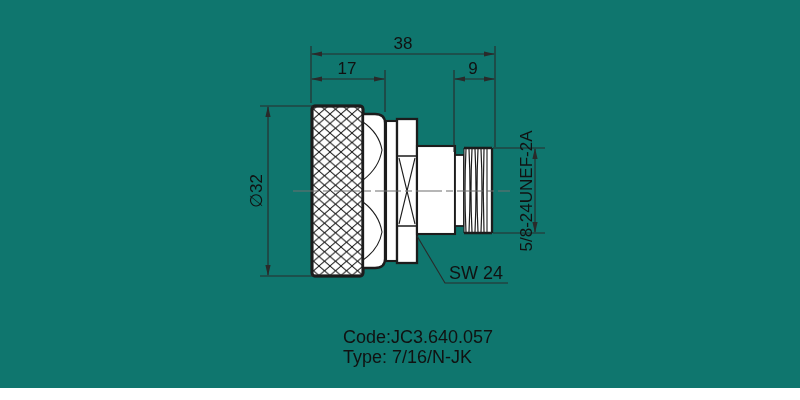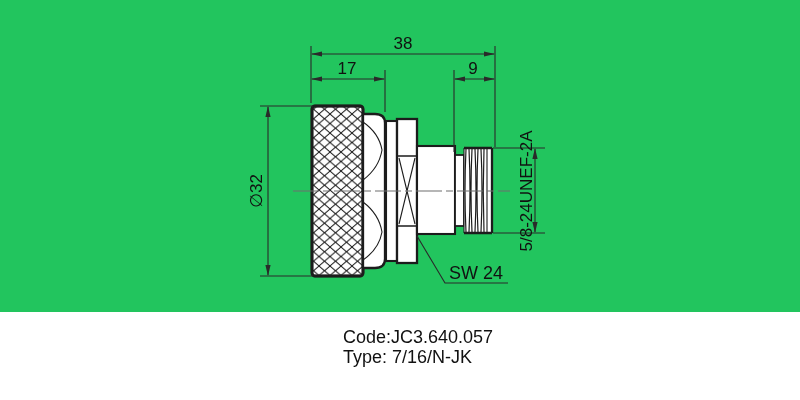--- a/index.html
+++ b/index.html
@@ -3,22 +3,22 @@
 <meta charset="utf-8">
 <style>
   html, body {
     margin: 0; padding: 0;
     width: 800px; height: 400px;
     background: #ffffff;
     overflow: hidden;
   }
   .canvas {
     position: relative;
-    width: 800px; height: 312px;
-    background: #22c55e;
+    width: 800px; height: 388px;
+    background: #0f766e;
     font-family: "Liberation Sans", sans-serif;
   }
   svg { position: absolute; left: 0; top: 0; }
   .outline   { fill: #ffffff; stroke: #1c1c1c; stroke-width: 2.3; }
   .heavy     { fill: none; stroke: #1c1c1c; stroke-width: 2.3; }
   .thin      { fill: none; stroke: #1c1c1c; stroke-width: 1.1; }
   .dim       { fill: none; stroke: #2a2a2a; stroke-width: 1.1; }
   .arrow     { fill: #2a2a2a; stroke: none; }
   .dimtext   { fill: #111111; font-size: 17px; font-family: "Liberation Sans", sans-serif; }
   .calltext  { fill: #111111; font-size: 18px; font-family: "Liberation Sans", sans-serif; }

